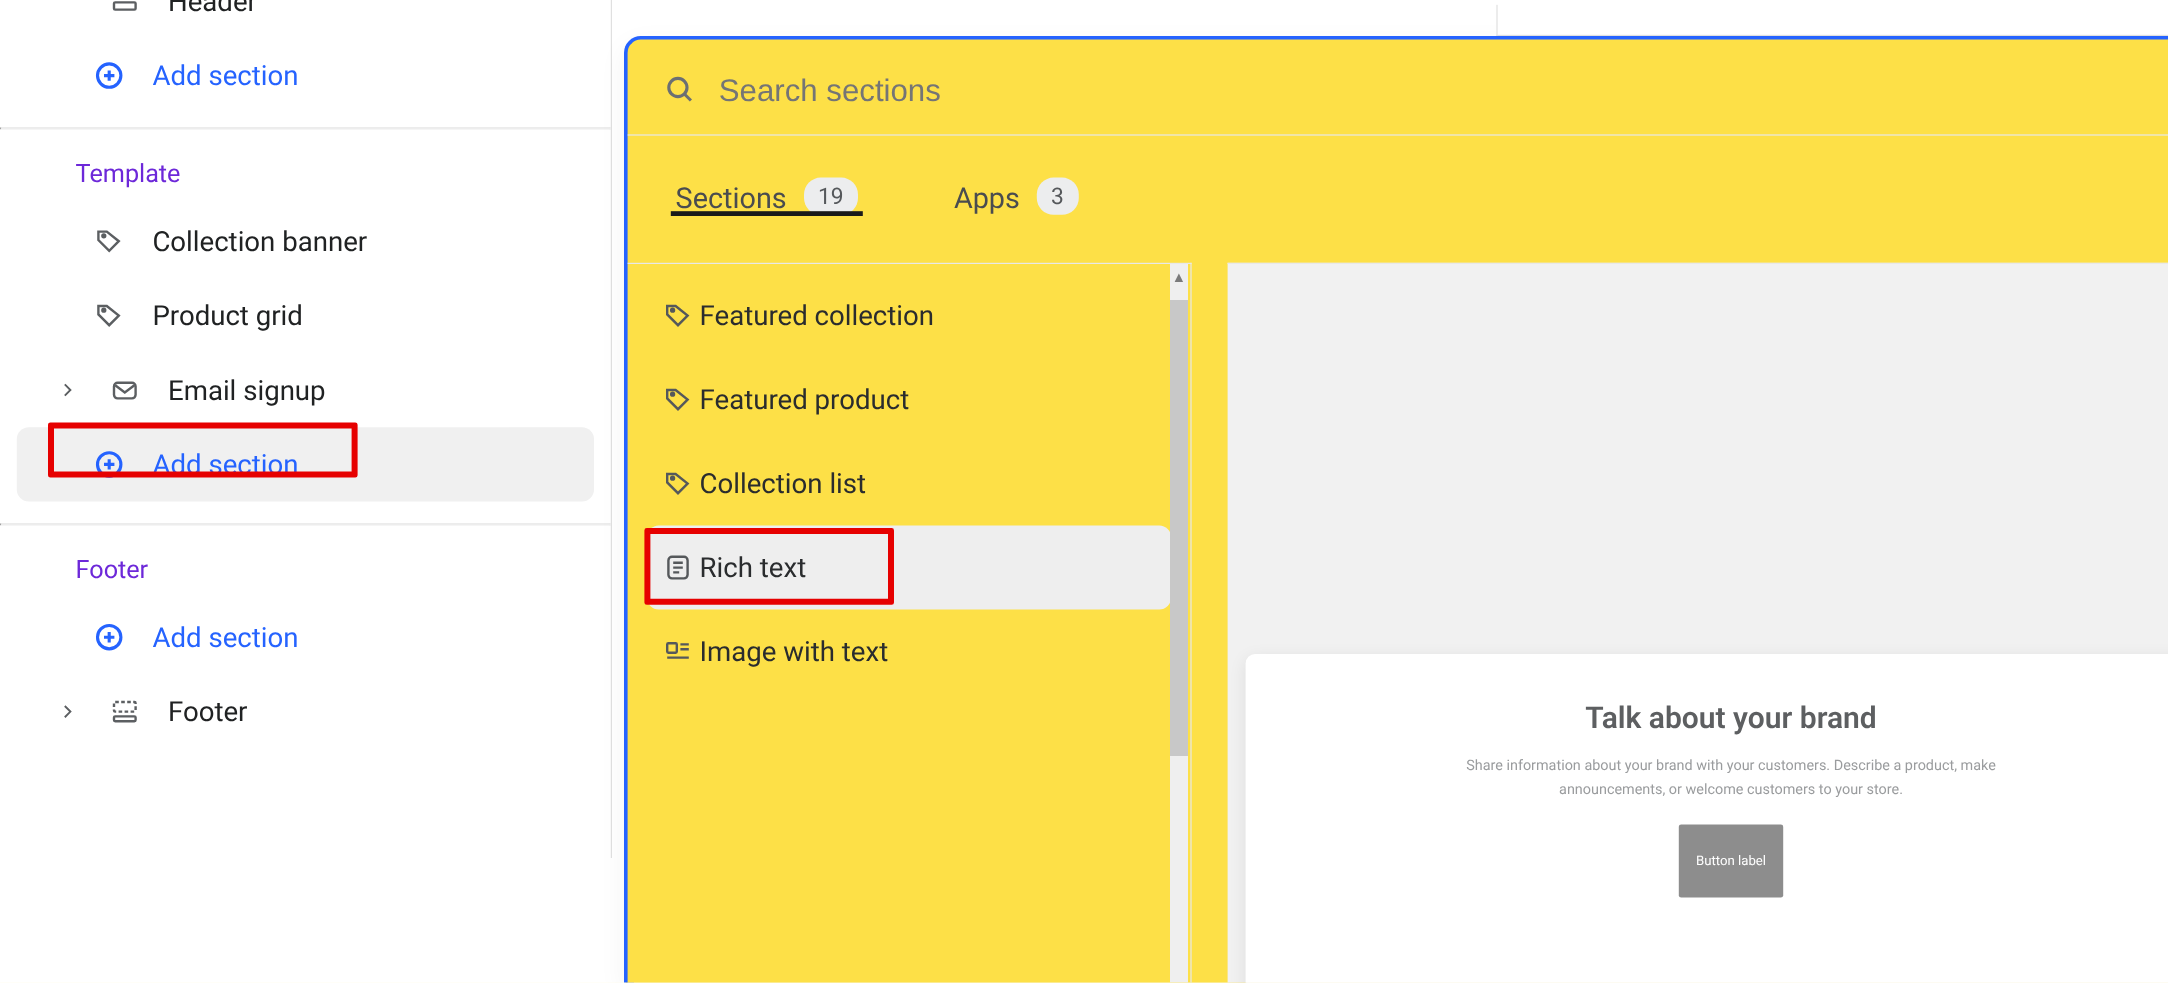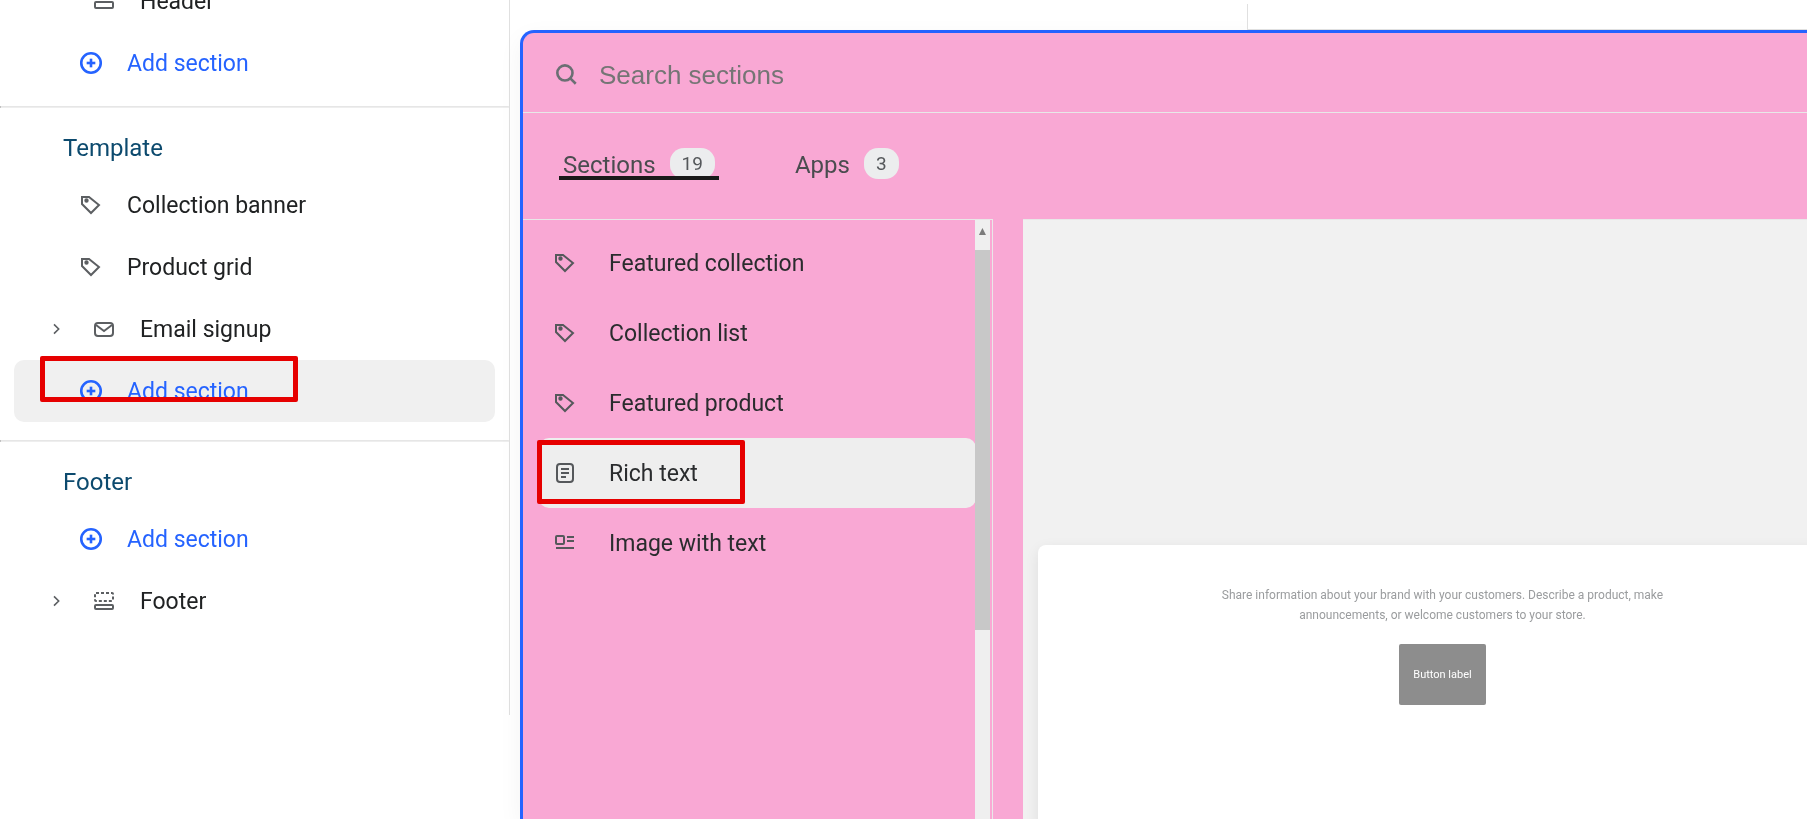--- a/index.html
+++ b/index.html
@@ -6,21 +6,21 @@
   html, body { margin:0; padding:0; font-family:-apple-system,BlinkMacSystemFont,"Segoe UI",Roboto,Helvetica,Arial,sans-serif; background:#fff; color:#1f2124; height:100%; overflow:hidden;}
   body { width:1807px; height:819px; position:relative; }
 
   
   .sidebar {
     position:absolute; left:0; top:0; width:510px; height:715px;
     border-right:1px solid #e0e0e0; background:#fff;
   }
   .group-divider { border-top:1px solid #e6e6e6; margin:0; }
   .group-title {
-    font-size:24px; font-weight:400; color:#0c4a6e;
+    font-size:21px; font-weight:400; color:#6d28d9;
     padding:26px 0 12px 63px;
   }
 
   .row {
     display:flex; align-items:center; gap:22px;
     padding:0 0 0 63px; height:62px; font-size:23px;
     border-radius:10px; margin:0 14px;
     position:relative;
   }
   .row.with-chevron { padding-left:30px; }
@@ -31,21 +31,21 @@
   .row.add .icon { color:#2563ff; }
   .icon-box {display:flex;align-items:center;justify-content:center;width:28px;color:#5c5f62;}
 
   .highlight-red {
     position:absolute; border:5px solid #e60000; pointer-events:none; border-radius:2px;
   }
 
   
   .popover {
     position:absolute; left:520px; top:30px; right:0; bottom:0;
-    background:#f9a8d4; border:3px solid #2563ff; border-top-left-radius:14px;
+    background:#fde047; border:3px solid #2563ff; border-top-left-radius:14px;
     border-bottom:none; border-right:none;
     box-shadow:0 8px 24px rgba(0,0,0,.05);
   }
   .search-wrap { display:flex; align-items:center; gap:18px; padding:26px 30px 20px 30px; border-bottom:1px solid #e8e8e8;}
   .search-wrap svg {color:#6b6f73;}
   .search-input {
     flex:1; border:none; outline:none; font-size:26px; color:#5e6266; background:transparent;
   }
   .tabs {
     display:flex; align-items:center; gap:80px;
@@ -59,21 +59,21 @@
     background:#ecedee;color:#55585b;font-size:19px;border-radius:14px;padding:4px 12px;font-weight:400;
   }
   
   .sections-container {
     position:absolute; left:0; top:186px; width:470px; bottom:0;
     border-right:1px solid #e8e8e8; border-top:1px solid #e8e8e8;
     overflow:hidden;
   }
   .sec-list { padding:8px 16px 0 16px;}
   .sec-item {
-    display:flex;align-items:center;gap:30px;height:70px;padding:0 12px;
+    display:flex;align-items:center;gap:4px;height:70px;padding:0 12px;
     font-size:23px;color:#2a2c2e;border-radius:10px;
   }
   .sec-item.selected { background:#eeeeee; }
   .sec-item .sec-icon{width:28px;display:flex;align-items:center;justify-content:center;color:#55585b;}
 
   .scrollbar-track{
     position:absolute; right:2px; top:0; bottom:0; width:15px; background:#efefef;
   }
   .scrollbar-thumb{position:absolute;left:0;right:0;top:30px;height:380px;background:#c8c8c8;}
   .scrollbar-up{position:absolute;top:4px;left:0;right:0;text-align:center;color:#7b7b7b;font-size:12px;}
@@ -245,30 +245,30 @@
           </span>
         <span>Featured collection</span>
       </div>
       <div class="sec-item">
         <span class="sec-icon">
             <svg width="24" height="24" viewBox="0 0 24 24" fill="none" stroke="currentColor" stroke-width="2">
               <path d="M20 12l-8 8-9-9V4h7z"></path>
               <circle cx="7.5" cy="7.5" r="1.2" fill="currentColor"></circle>
             </svg>
           </span>
-        <span>Collection list</span>
+        <span>Featured product</span>
       </div>
       <div class="sec-item">
         <span class="sec-icon">
             <svg width="24" height="24" viewBox="0 0 24 24" fill="none" stroke="currentColor" stroke-width="2">
               <path d="M20 12l-8 8-9-9V4h7z"></path>
               <circle cx="7.5" cy="7.5" r="1.2" fill="currentColor"></circle>
             </svg>
           </span>
-        <span>Featured product</span>
+        <span>Collection list</span>
       </div>
       <div class="sec-item selected" style="position:relative">
         <span class="sec-icon">
             <svg width="24" height="24" viewBox="0 0 24 24" fill="none" stroke="currentColor" stroke-width="2">
               <rect x="4" y="3" width="16" height="18" rx="3"></rect>
               <line x1="8" y1="8" x2="16" y2="8"></line>
               <line x1="8" y1="12" x2="16" y2="12"></line>
               <line x1="8" y1="16" x2="13" y2="16"></line>
             </svg>
           </span>
@@ -288,18 +288,19 @@
       </div>
     </div>
     <div class="scrollbar-track">
       <div class="scrollbar-up">▲</div>
       <div class="scrollbar-thumb"></div>
     </div>
   </div>
 
   <div class="preview">
     <div class="preview-card">
+      <div class="preview-title">Talk about your brand</div>
       <div class="preview-desc">Share information about your brand with your customers. Describe a product, make announcements, or welcome customers to your store.</div>
       <span class="preview-btn">Button label</span>
     </div>
   </div>
 
 </div>
 
 </body></html>

